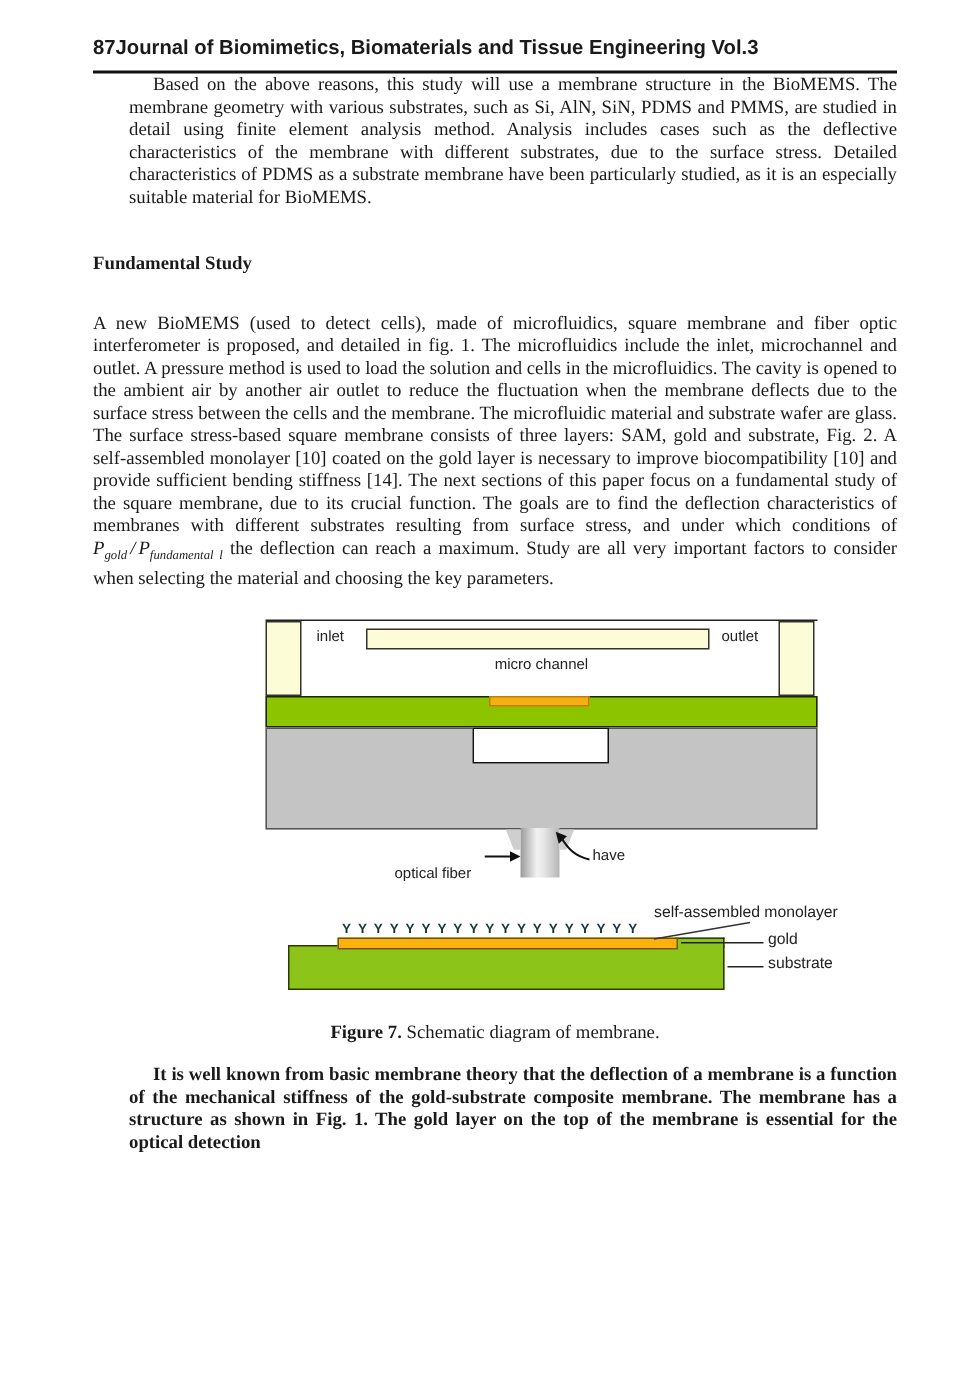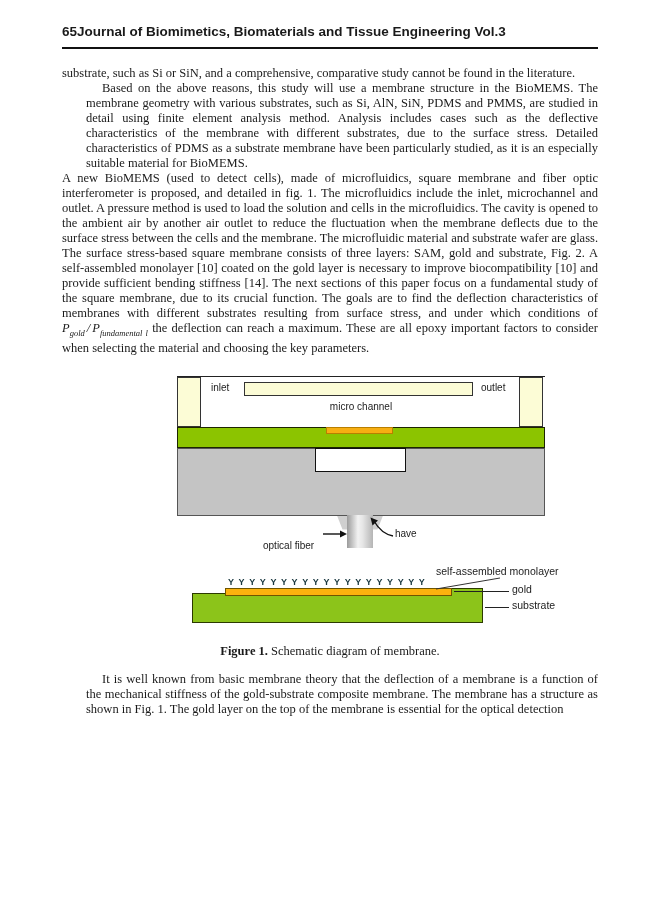--- a/index.html
+++ b/index.html
@@ -71,40 +71,40 @@
     position:absolute;left:36px;top:12px;width:228px;
     font-family:"Liberation Sans",sans-serif;font-size:9px;font-weight:bold;
     letter-spacing:4.6px;color:#15343c;line-height:11px;white-space:nowrap;
   }
   .f2-lbl-sam{position:absolute;left:244px;top:0px;white-space:nowrap;}
   .f2-lbl-gold{position:absolute;left:320px;top:18px;}
   .f2-lbl-sub{position:absolute;left:320px;top:34px;}
   .f2-line-gold{position:absolute;left:262px;top:26px;width:55px;height:1px;background:#222;}
   .f2-line-sub{position:absolute;left:293px;top:42px;width:24px;height:1px;background:#222;}
   .f2-line-sam{position:absolute;left:242px;top:12px;}
-  .p4{margin-top:13px;}
+  .p4{margin-top:13px;font-weight:bold;}
 </style>
 </head>
 <body>
 
 <div class="page">
   <div class="content">
 
     <div class="header">
-      <span class="page-num">65</span>
+      <span class="page-num">87</span>
       <span class="journal-title">Journal of Biomimetics, Biomaterials and Tissue Engineering Vol.3</span>
     </div>
 
-    <p class="para p1">substrate, such as Si or SiN, and a comprehensive, comparative study cannot be found in the literature.</p>
     <p class="para indent">Based on the above reasons, this study will use a membrane structure in the BioMEMS. The membrane geometry with various substrates, such as Si, AlN, SiN, PDMS and PMMS, are studied in detail using finite element analysis method. Analysis includes cases such as the deflective characteristics of the membrane with different substrates, due to the surface stress. Detailed characteristics of PDMS as a substrate membrane have been particularly studied, as it is an especially suitable material for BioMEMS.</p>
 
+    <div class="section-heading">Fundamental Study</div>
 
     <p class="para"><span>A new BioMEMS (used to detect cells), made of microfluidics, square membrane and fiber optic interferometer is proposed, and detailed in fig. 1. The microfluidics include the inlet, microchannel and outlet. A pressure method is used to load the solution and cells in the microfluidics. The cavity is opened to the ambient air by another air outlet to reduce the fluctuation when the membrane deflects due to the surface stress between the cells and the membrane. The microfluidic material and substrate wafer are glass. The surface stress-based square membrane consists of three layers: SAM, gold and substrate, Fig. 2. A self-assembled monolayer [10] coated on the gold layer is necessary to improve biocompatibility [10] and provide sufficient bending stiffness [14]. The next sections of this paper focus on a fundamental study of the square membrane, due to its crucial function. The goals are to find the deflection characteristics of membranes with different substrates resulting from surface stress, and under which conditions of</span>
       <span class="math-p">P</span><sub class="math-sub">gold</sub><span class="math-slash">/</span><span class="math-p">P</span><sub class="math-sub">fundamental l</sub>
-      <span>the deflection can reach a maximum. These are all epoxy important factors to consider when selecting the material and choosing the key parameters.</span></p>
+      <span>the deflection can reach a maximum. Study are all very important factors to consider when selecting the material and choosing the key parameters.</span></p>
 
     <div class="fig1">
       <div class="fig1-topline"></div>
       <div class="col col-left"></div>
       <div class="col col-right"></div>
       <div class="chan-bar"></div>
       <span class="lbl-inlet">inlet</span>
       <span class="lbl-outlet">outlet</span>
       <span class="lbl-chan">micro channel</span>
       <div class="green-bar"></div>
@@ -133,18 +133,18 @@
       <div class="f2-sam-row">YYYYYYYYYYYYYYYYYYY</div>
       <span class="f2-lbl-sam">self-assembled monolayer</span>
       <svg class="f2-line-sam" width="70" height="14" viewBox="0 0 70 14">
         <line x1="66" y1="1" x2="2" y2="12" stroke="#333" stroke-width="1"></line>
       </svg>
       <span class="f2-lbl-gold">gold</span>
       <div class="f2-line-gold"></div>
       <span class="f2-lbl-sub">substrate</span>
       <div class="f2-line-sub"></div>
     </div>
-    <div class="caption"><b>Figure 1.</b><span> Schematic diagram of membrane.</span></div>
+    <div class="caption"><b>Figure 7.</b><span> Schematic diagram of membrane.</span></div>
 
     <p class="para indent p4">It is well known from basic membrane theory that the deflection of a membrane is a function of the mechanical stiffness of the gold-substrate composite membrane. The membrane has a structure as shown in Fig. 1. The gold layer on the top of the membrane is essential for the optical detection</p>
 
   </div>
 </div>
 
 </body></html>

